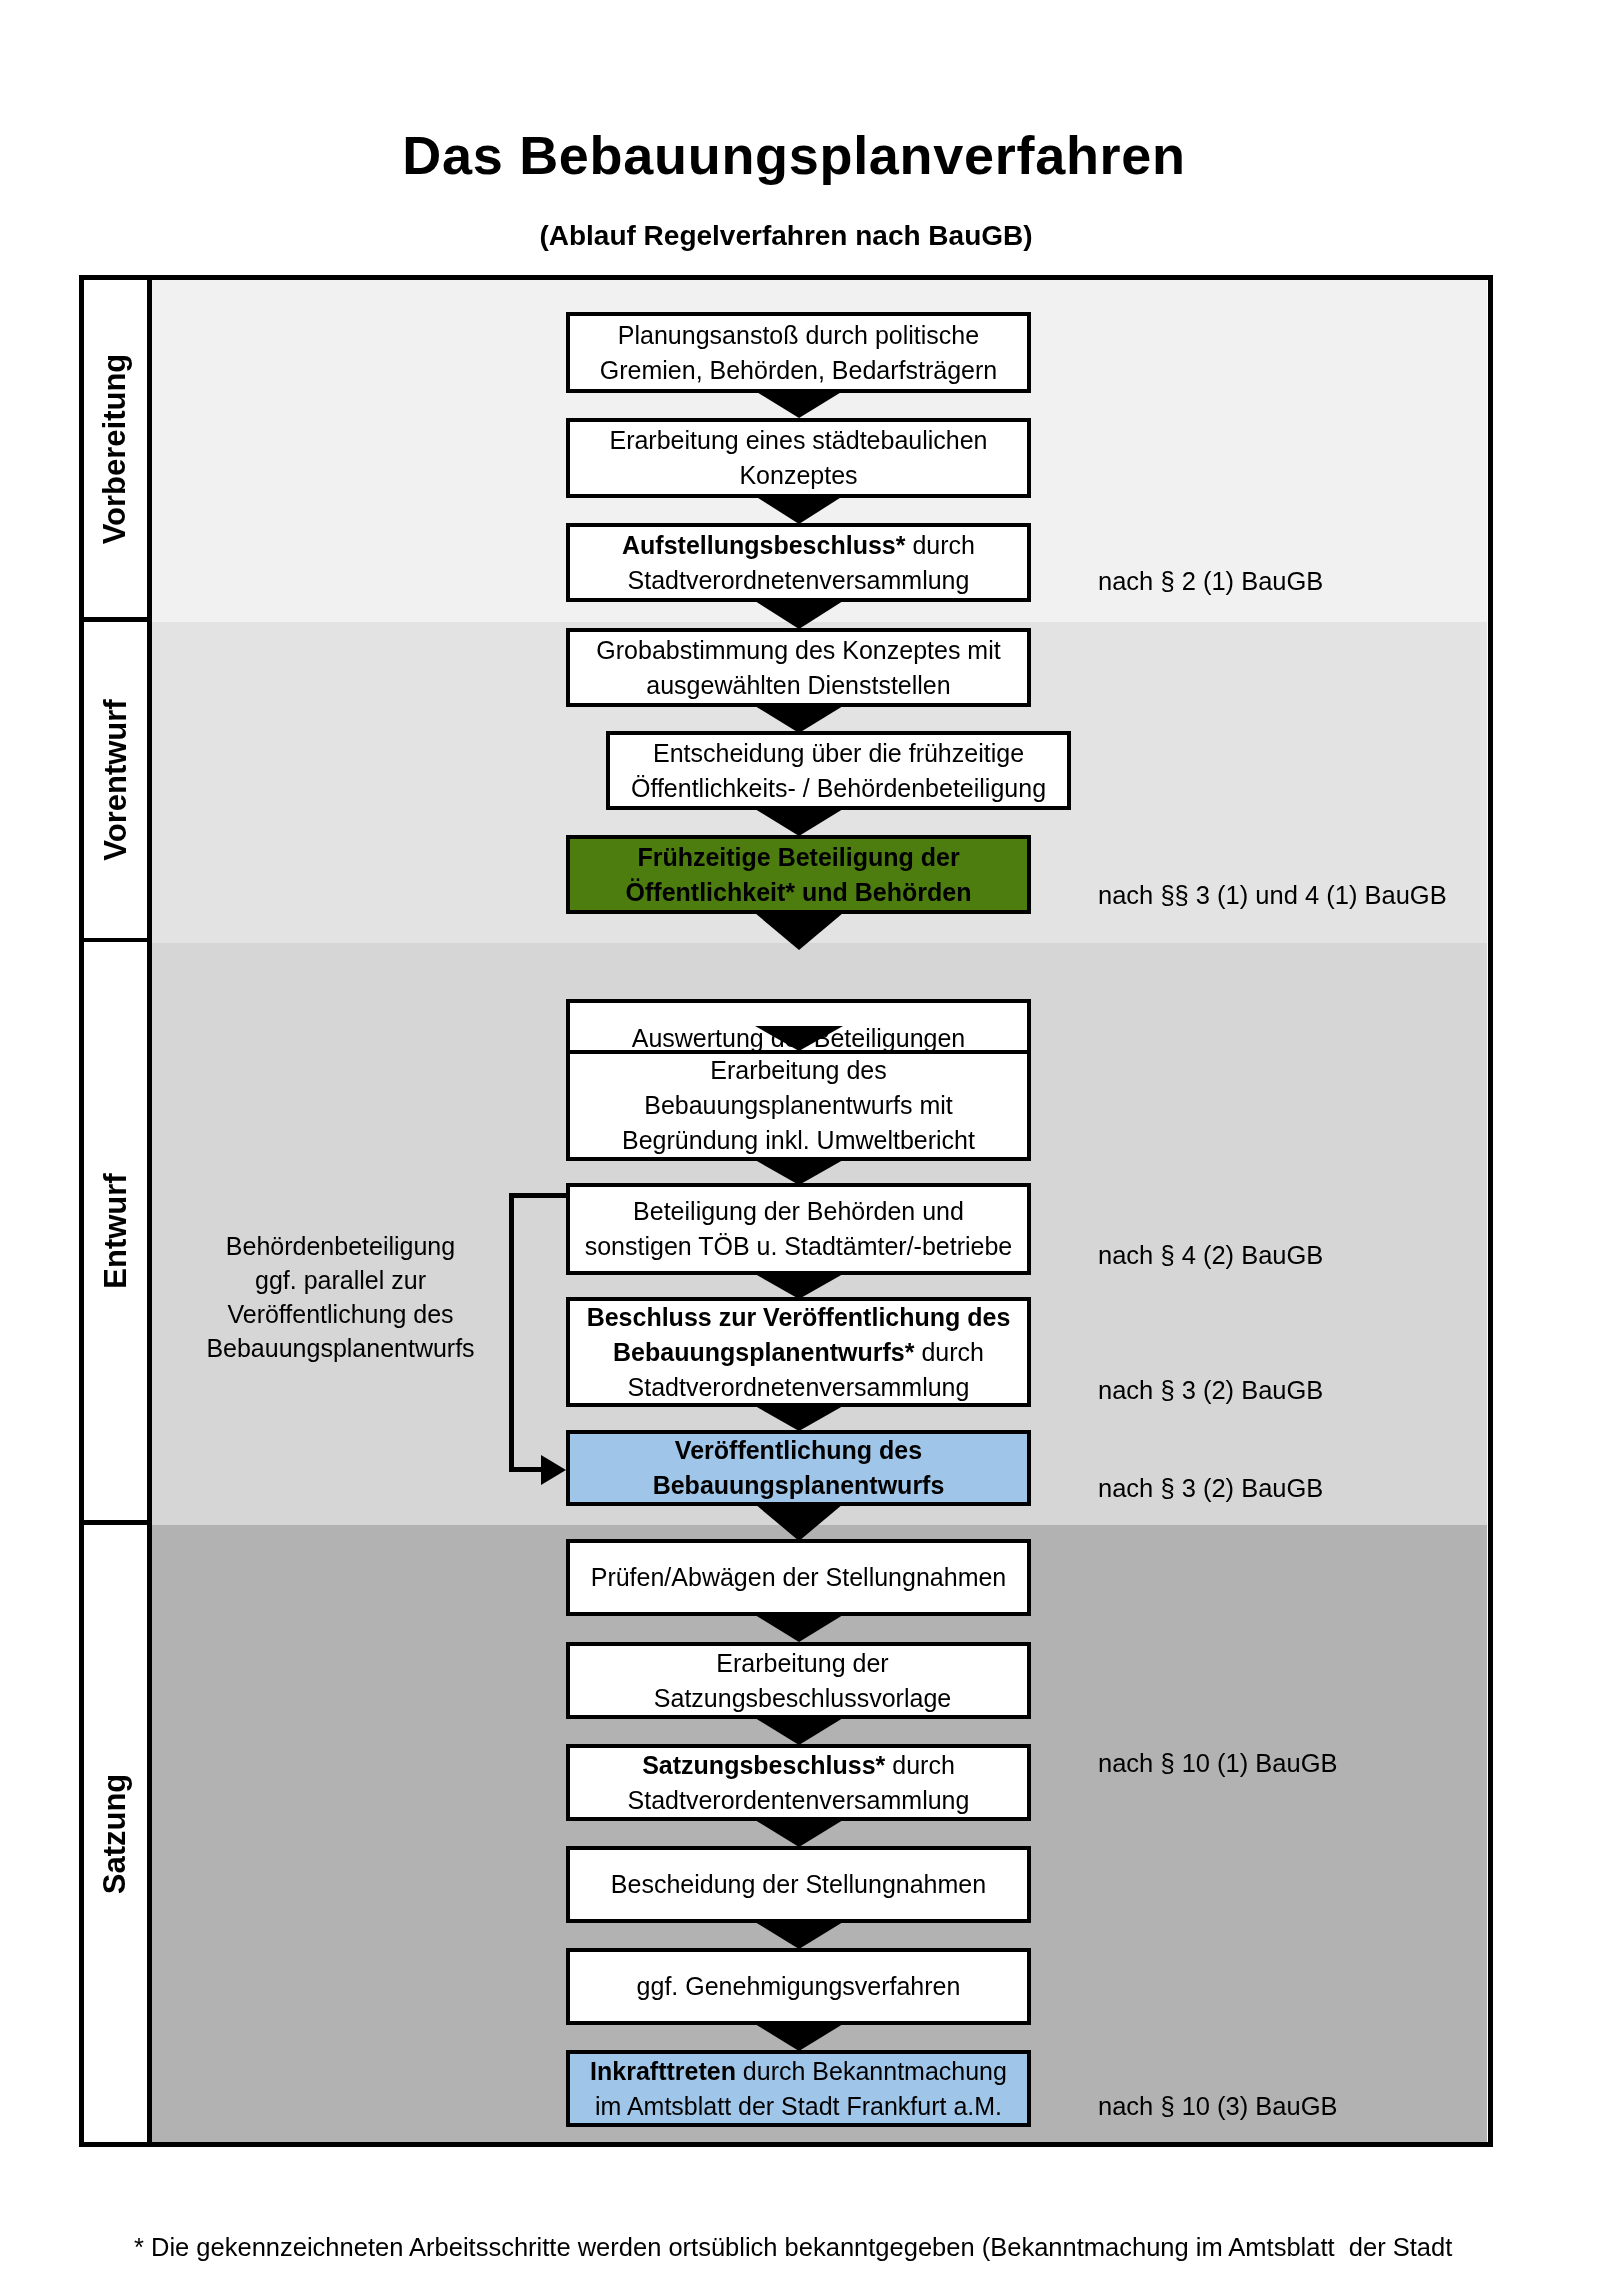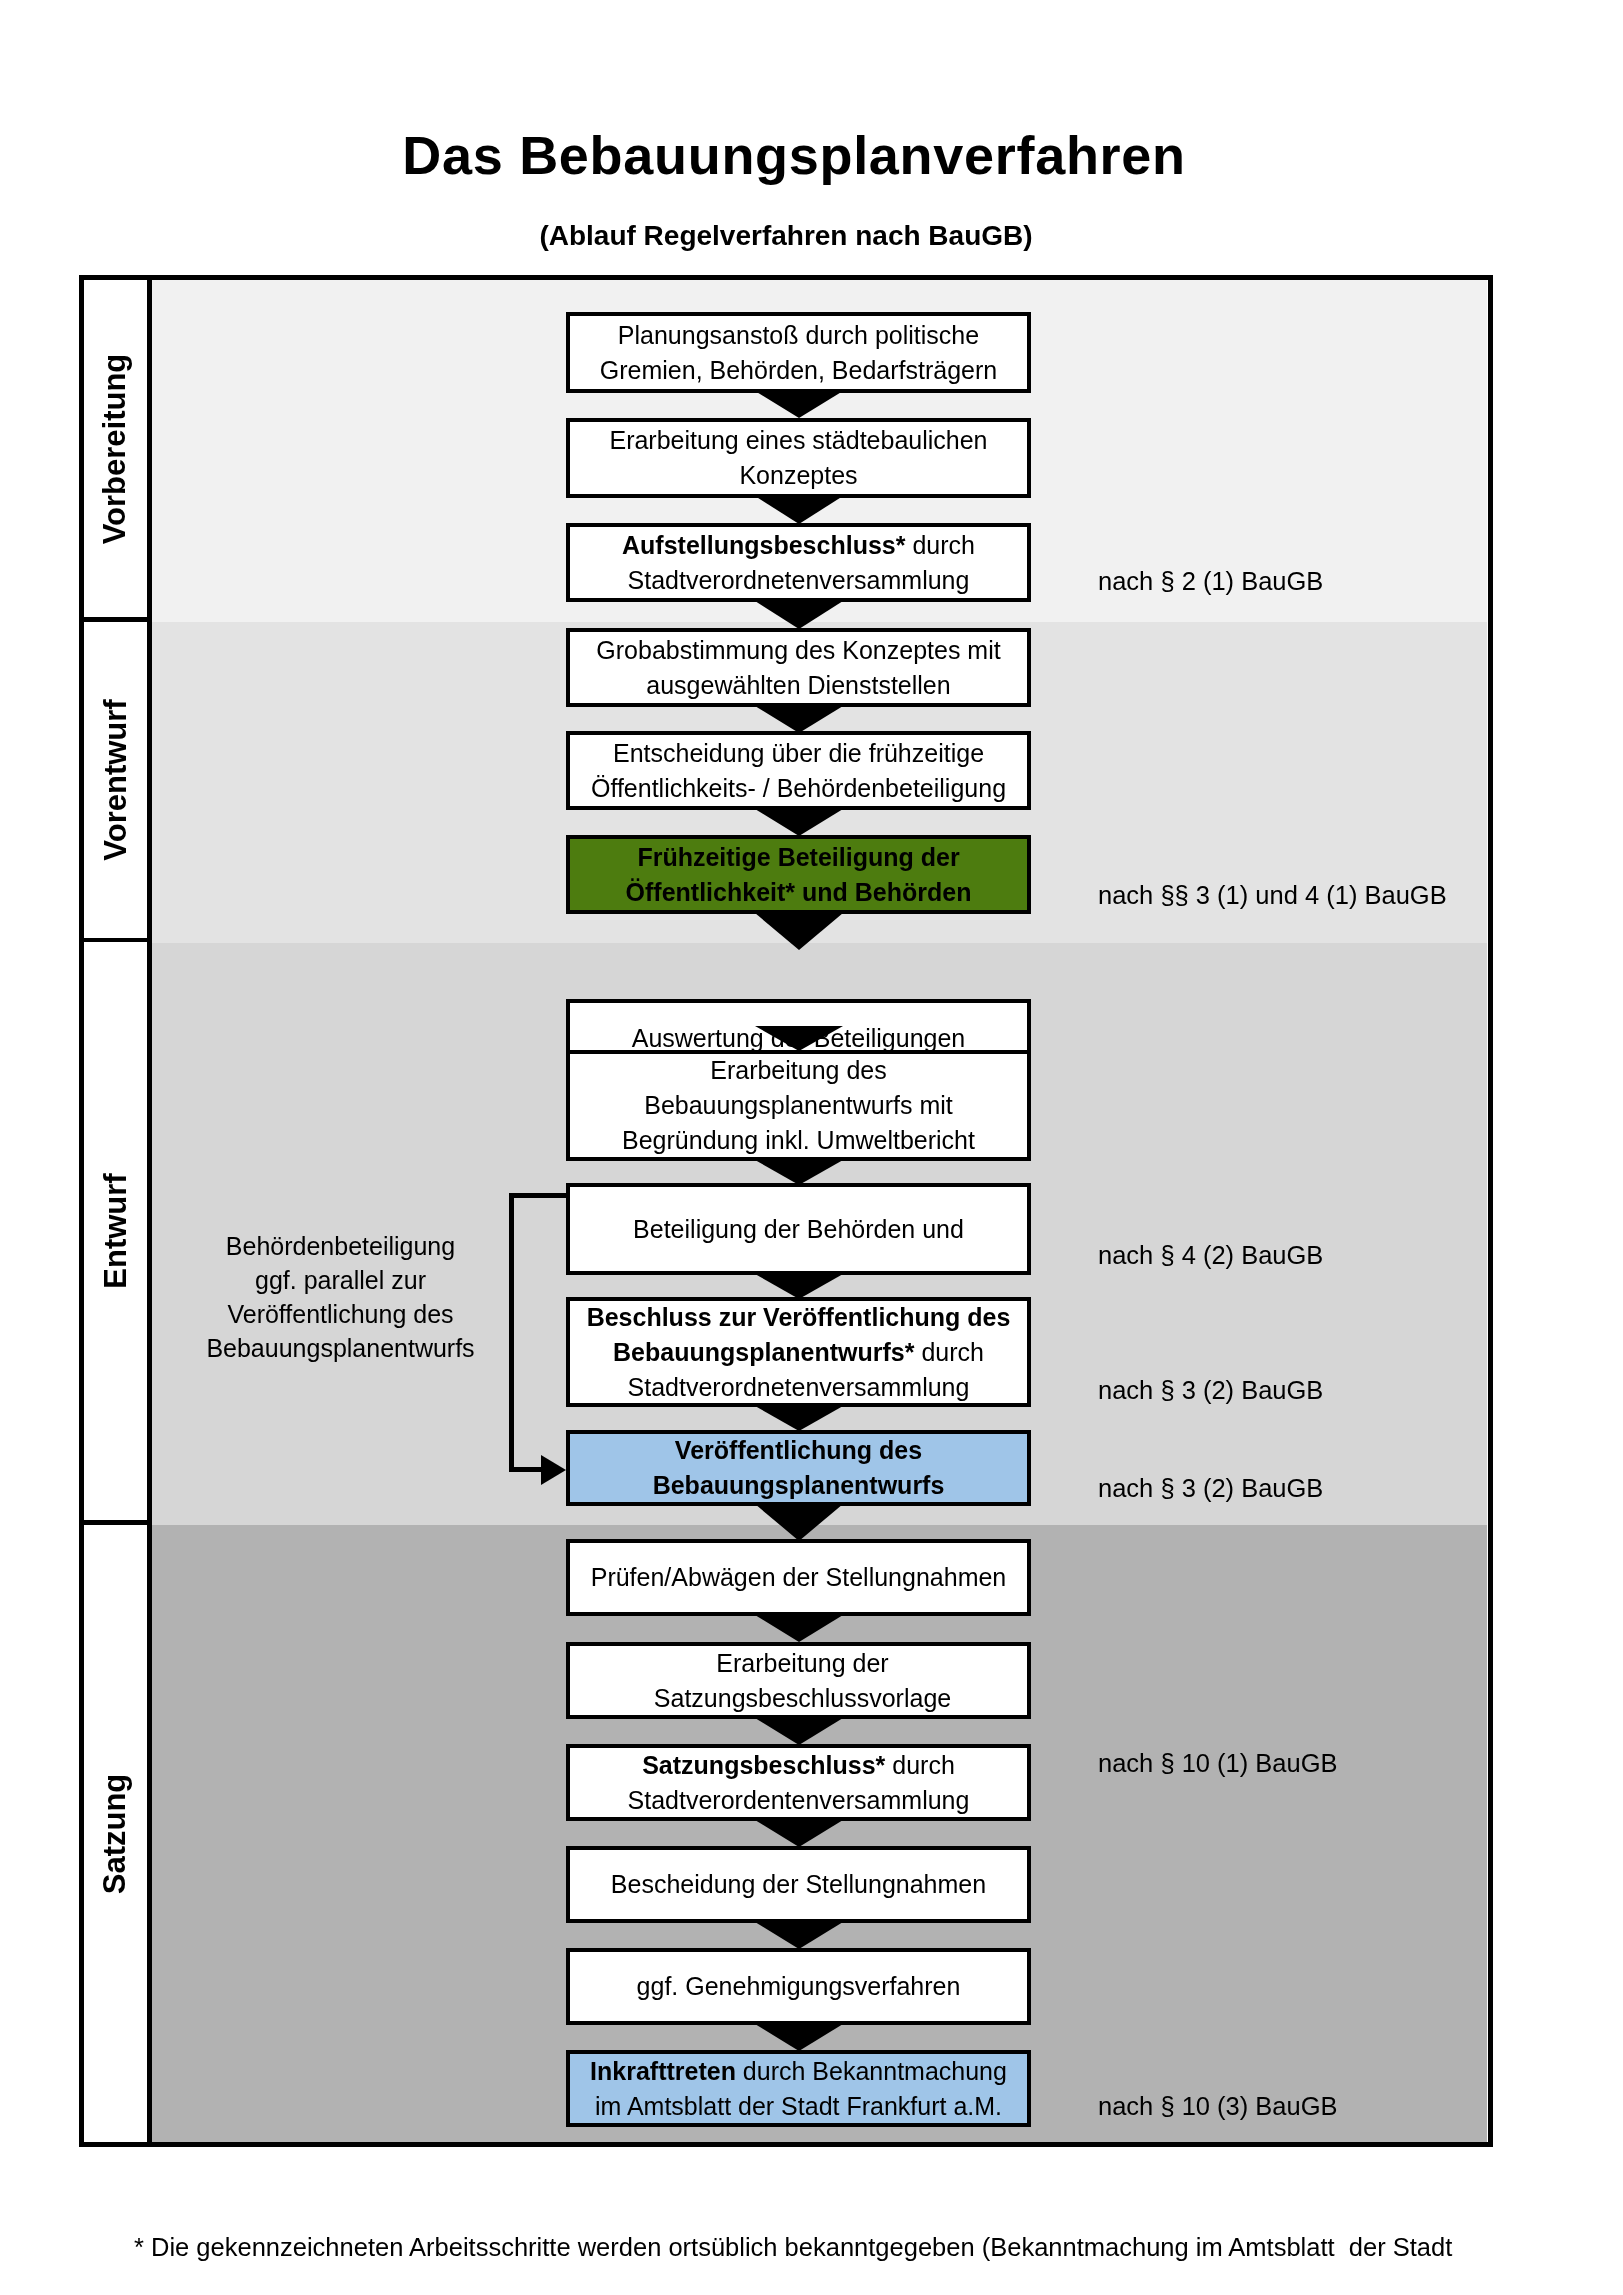--- a/index.html
+++ b/index.html
@@ -100,38 +100,39 @@
         <div class="fline"><span>Konzeptes</span></div>
       </div>
       <div class="fbox" style="top: 523px; height: 79px;">
         <div class="fline"><span class="b">Aufstellungsbeschluss*</span><span> durch</span></div>
         <div class="fline"><span>Stadtverordnetenversammlung</span></div>
       </div>
       <div class="fbox" style="top: 628px; height: 79px;">
         <div class="fline"><span>Grobabstimmung des Konzeptes mit</span></div>
         <div class="fline"><span>ausgewählten Dienststellen</span></div>
       </div>
-      <div class="fbox" style="top: 731px; height: 79px;">
+      <div class="fbox" style="top: 731px; height: 79px; margin-left: 40px;">
         <div class="fline"><span>Entscheidung über die frühzeitige</span></div>
         <div class="fline"><span>Öffentlichkeits- / Behördenbeteiligung</span></div>
       </div>
       <div class="fbox" style="top: 835px; height: 79px; background: #4d7c0f;">
         <div class="fline"><span class="b">Frühzeitige Beteiligung der</span></div>
         <div class="fline"><span class="b">Öffentlichkeit* und Behörden</span></div>
       </div>
       <div class="fbox" style="top: 999px; height: 79px;">
         <div class="fline"><span>Auswertung der Beteiligungen</span></div>
       </div>
       <div class="fbox" style="top: 1050px; height: 111px;">
         <div class="fline"><span>Erarbeitung des</span></div>
         <div class="fline"><span>Bebauungsplanentwurfs mit</span></div>
         <div class="fline"><span>Begründung inkl. Umweltbericht</span></div>
       </div>
       <div class="fbox" style="top: 1183px; height: 92px;">
         <div class="fline"><span>Beteiligung der Behörden und</span></div>
+        <div class="fline"><span>sonstigen TÖB u. Stadtämter/-betriebe</span></div>
       </div>
       <div class="fbox" style="top: 1297px; height: 110px;">
         <div class="fline"><span class="b">Beschluss zur Veröffentlichung des</span></div>
         <div class="fline"><span class="b">Bebauungsplanentwurfs*</span><span> durch</span></div>
         <div class="fline"><span>Stadtverordnetenversammlung</span></div>
       </div>
       <div class="fbox" style="top: 1430px; height: 76px; background: rgb(159, 197, 232);">
         <div class="fline"><span class="b">Veröffentlichung des</span></div>
         <div class="fline"><span class="b">Bebauungsplanentwurfs</span></div>
       </div>

